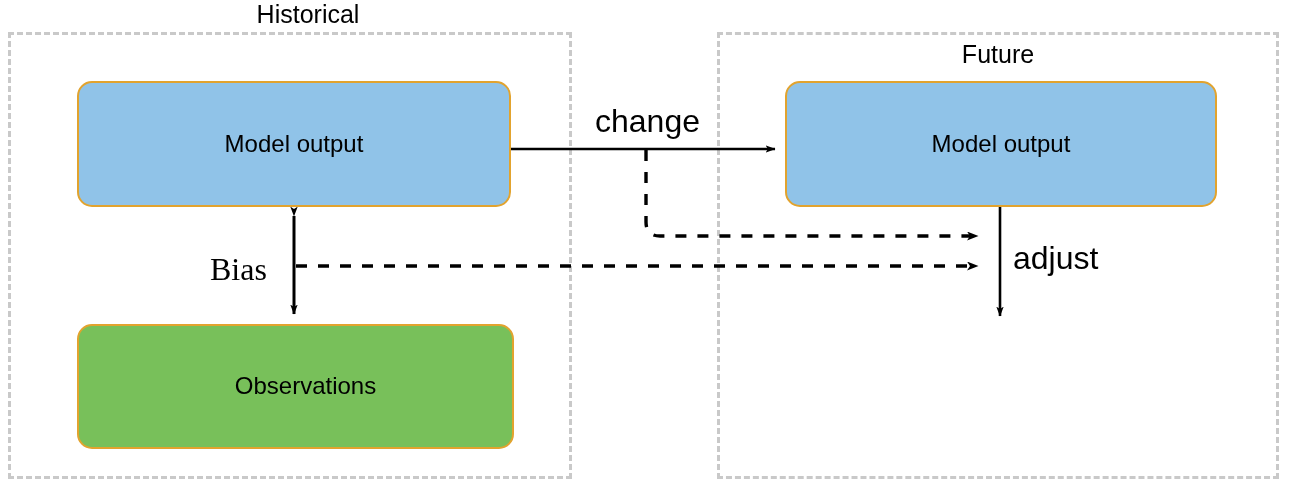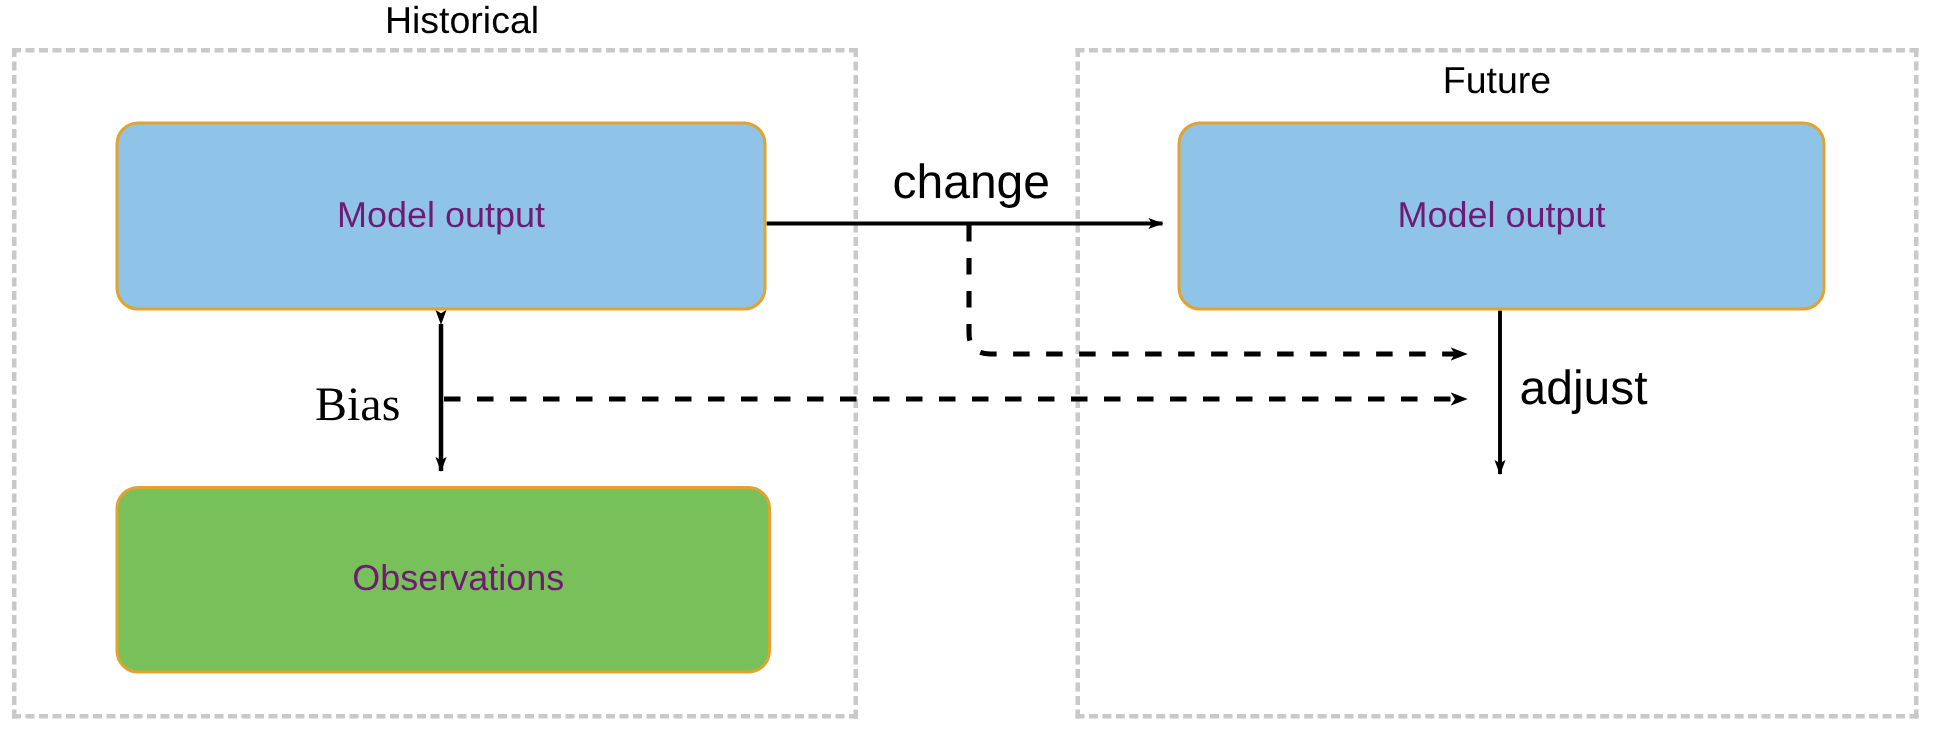--- a/index.html
+++ b/index.html
@@ -46,21 +46,21 @@
 
   .node {
     position: absolute;
     box-sizing: border-box;
     border: 2px solid #e2a32e;
     border-radius: 15px;
     display: flex;
     align-items: center;
     justify-content: center;
     font-size: 24px;
-    color: #701a75;
+    color: #000000;
     text-align: center;
     line-height: 1.2;
   }
   .node-blue   { background: #90c3e8; }
   .node-green  { background: #78c05a; padding-left: 20px; }
   .node-yellow { background: #efbb2a; }
 
   #node-hist-model   { left: 77px;  top: 81px;  width: 434px; height: 126px; }
   #node-observations { left: 77px;  top: 324px; width: 437px; height: 125px; }
   #node-fut-model    { left: 785px; top: 81px;  width: 432px; height: 126px; }

